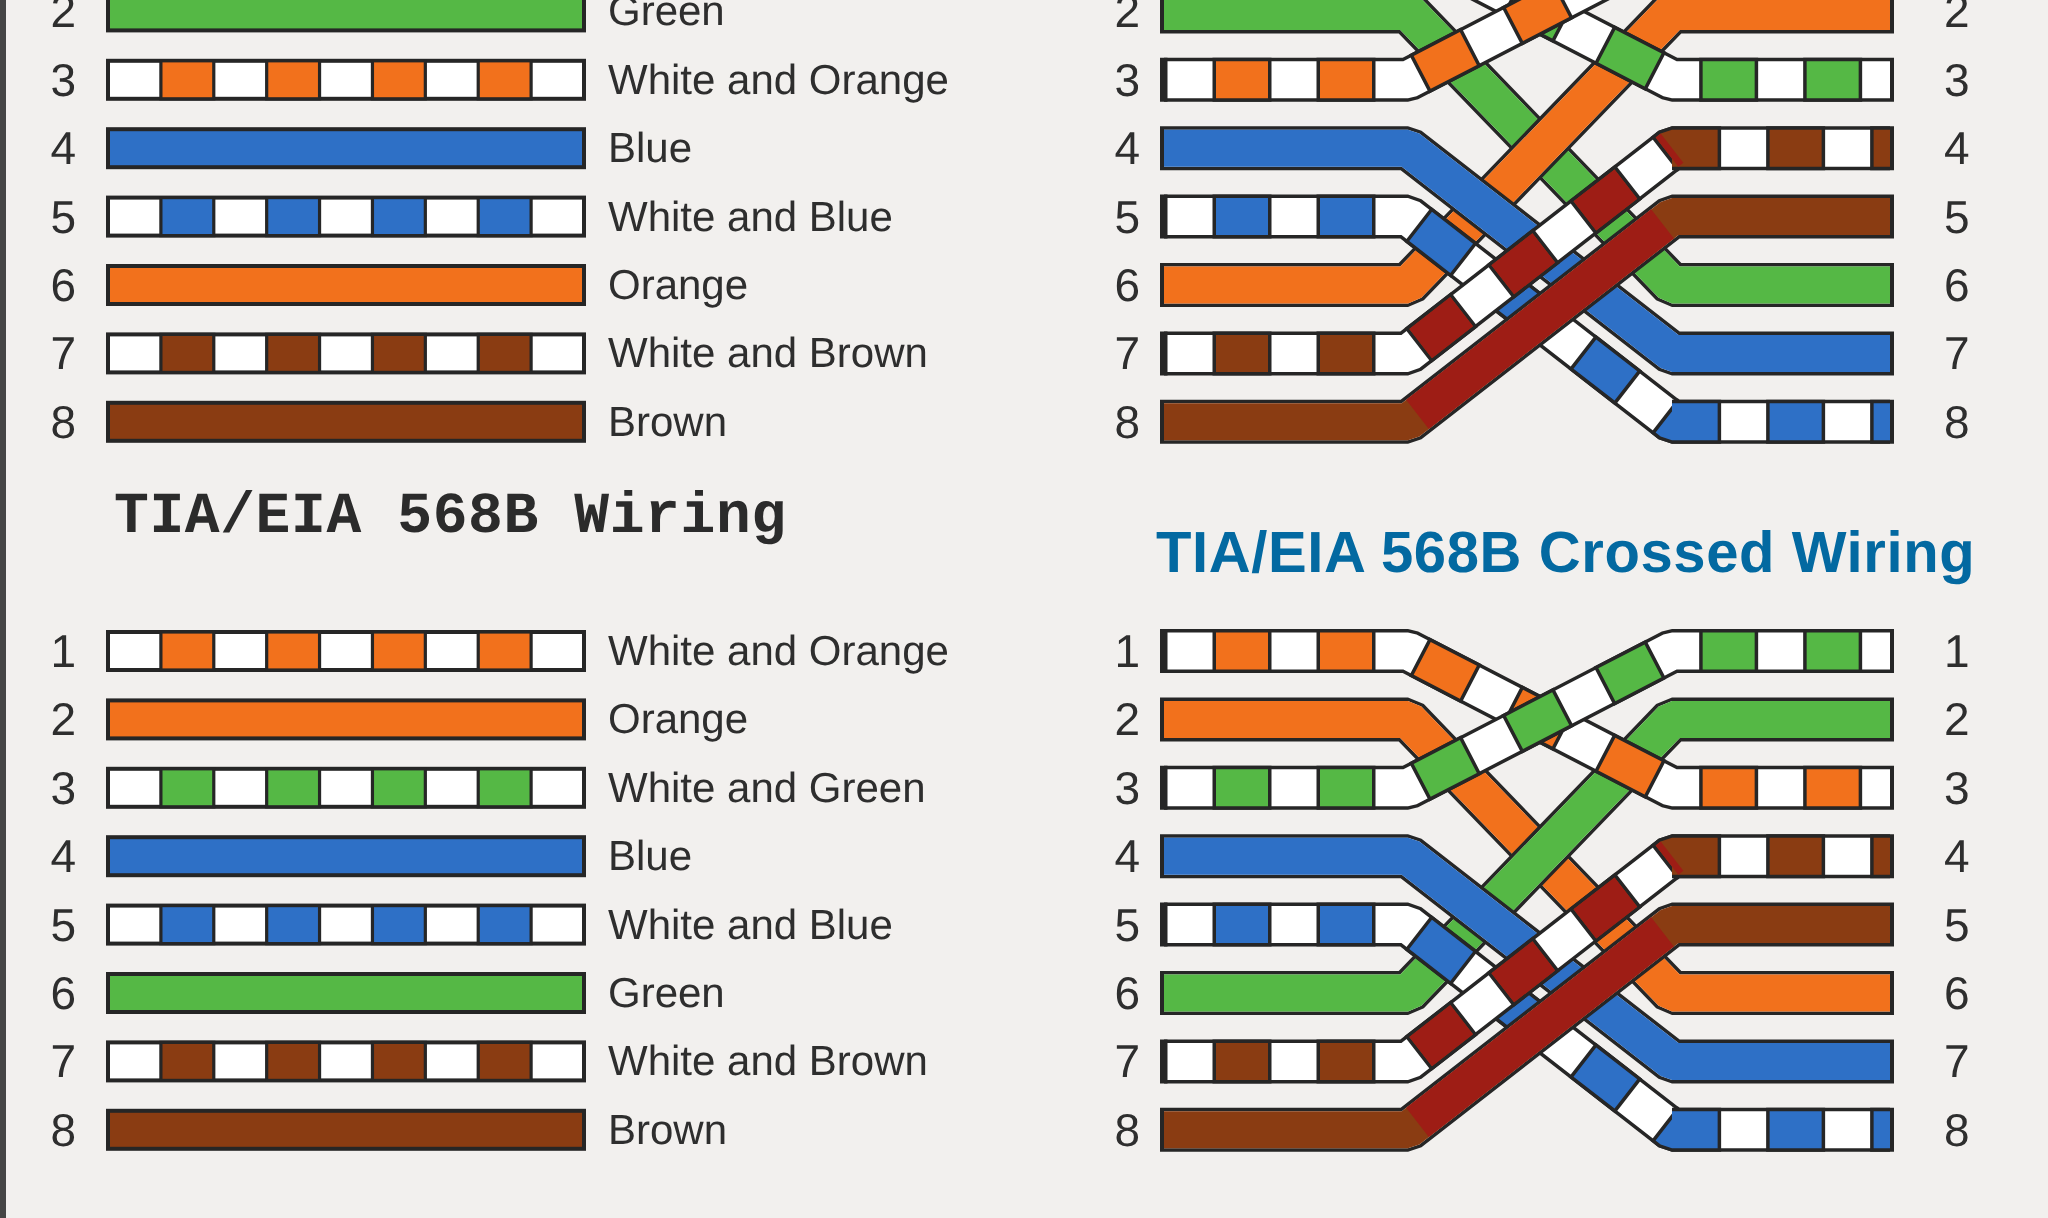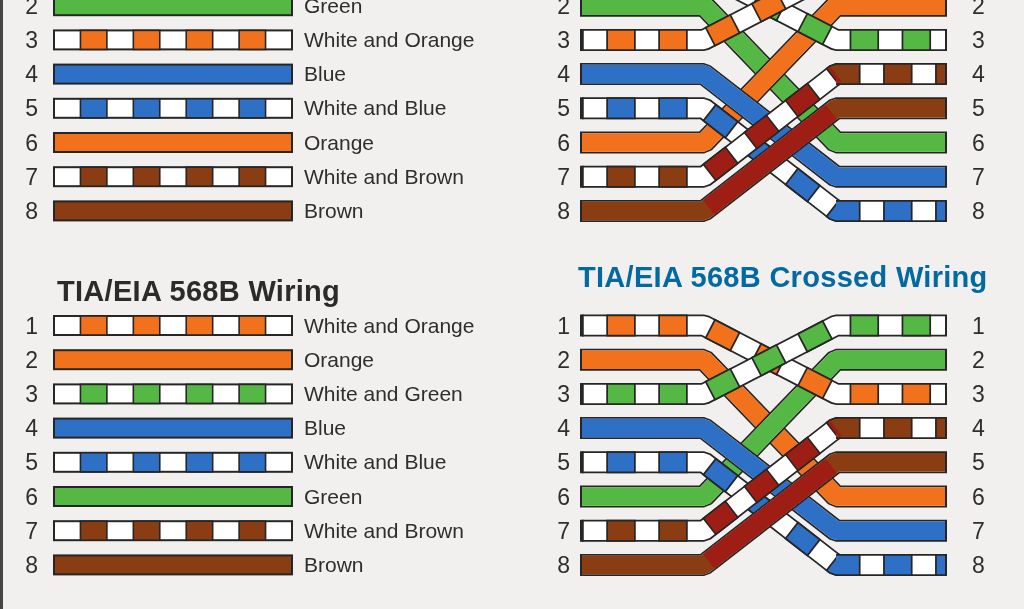--- a/index.html
+++ b/index.html
@@ -1,21 +1,21 @@
 <!DOCTYPE html>
 <html><head>
 <meta charset="utf-8">
 <style>
   html,body{margin:0;padding:0;}
   #stage{position:relative;width:1024px;height:609px;overflow:hidden;
          font-family:"Liberation Sans",sans-serif;}
   #left-edge{position:absolute;left:0;top:0;width:3px;height:100%;}
   .panel-title{position:absolute;font-weight:bold;font-size:29px;line-height:30px;
                letter-spacing:0.3px;white-space:nowrap;}
-  #title-568b-straight{left:57px;top:276px;}
+  #title-568b-straight{left:57px;top:244px;font-family:Liberation Mono, monospace;}
   #title-568b-crossed{left:578px;top:262px;}
   svg{position:absolute;left:0;top:0;}
   svg text{font-family:"Liberation Sans",sans-serif;}
   .t-num{font-size:23px;}
   .t-label{font-size:21px;}
 </style>
 </head>
 <body>
 
 <div id="stage" style="background: rgb(242, 240, 238);">

